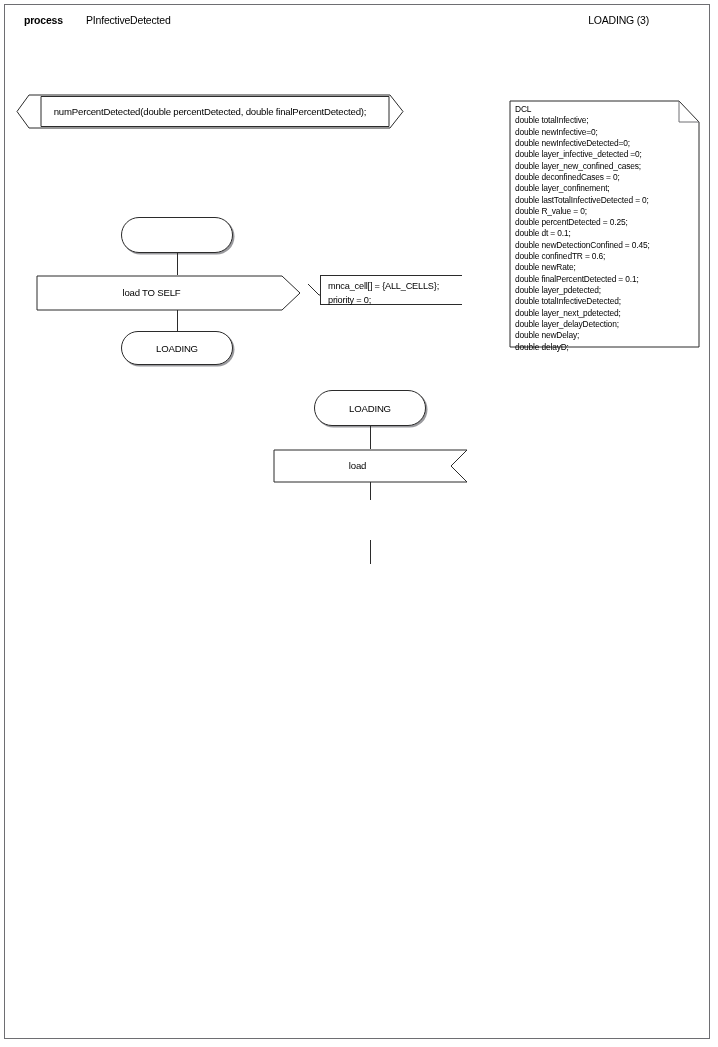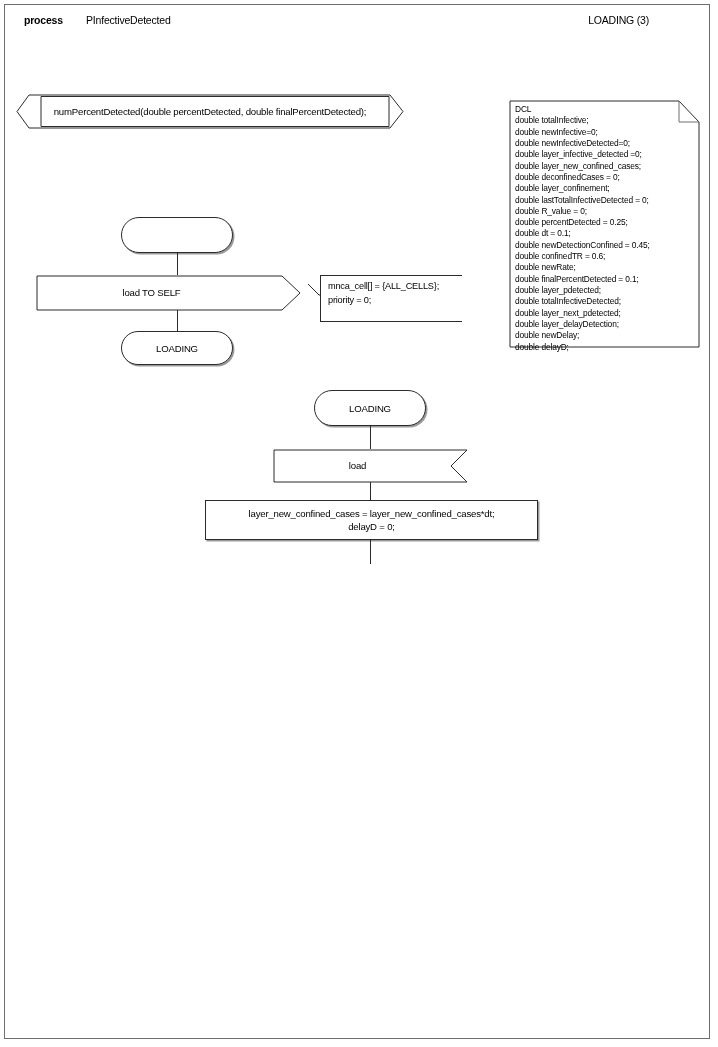--- a/index.html
+++ b/index.html
@@ -229,21 +229,21 @@
     </svg>
     <div class="shape-text">load TO SELF</div>
   </div>
 
   <div class="leader" style="left:308px; top:284px; width:22px; height:22px;">
     <svg width="22" height="22" viewBox="0 0 22 22">
       <path d="M 0 0 L 11 11 L 22 11" fill="none" stroke="#2b2b2b" stroke-width="1"></path>
     </svg>
   </div>
 
-  <div class="comment-box" style="left:320px; top:275px; width:142px; height:47px;padding-left:24px;">
+  <div class="comment-box" style="left:320px; top:275px; width:142px; height:30px;padding-left:24px;">
     <div class="comment-text">mnca_cell[] = {ALL_CELLS};
 priority = 0;</div>
   </div>
 
   <div class="vline" style="left:177px; top:310px; height:21px;"></div>
 
   <div class="state-shape" style="left:121px; top:331px; width:112px; height:34px;">
     <div class="shape-text">LOADING</div>
   </div>
 
@@ -255,21 +255,17 @@
 
   <div class="in-shape" style="left:273px; top:449px; width:195px; height:33px;">
     <svg width="197" height="35" viewBox="0 0 197 35">
       <path d="M 1 1 L 194 1 L 178 17 L 194 33 L 1 33 Z" fill="#ffffff" stroke="#2b2b2b" stroke-width="1"></path>
     </svg>
     <div class="shape-text">load</div>
   </div>
 
   <div class="vline" style="left:370px; top:482px; height:18px;"></div>
 
-  <div class="task-shape" style="left:205px; top:500px; width:333px; height:40px;">
-    <div class="shape-text">layer_new_confined_cases = layer_new_confined_cases*dt;
-delayD = 0;</div>
-  </div>
 
   <div class="vline" style="left:370px; top:540px; height:24px;"></div>
 
 
 </div>
 
 </body></html>

